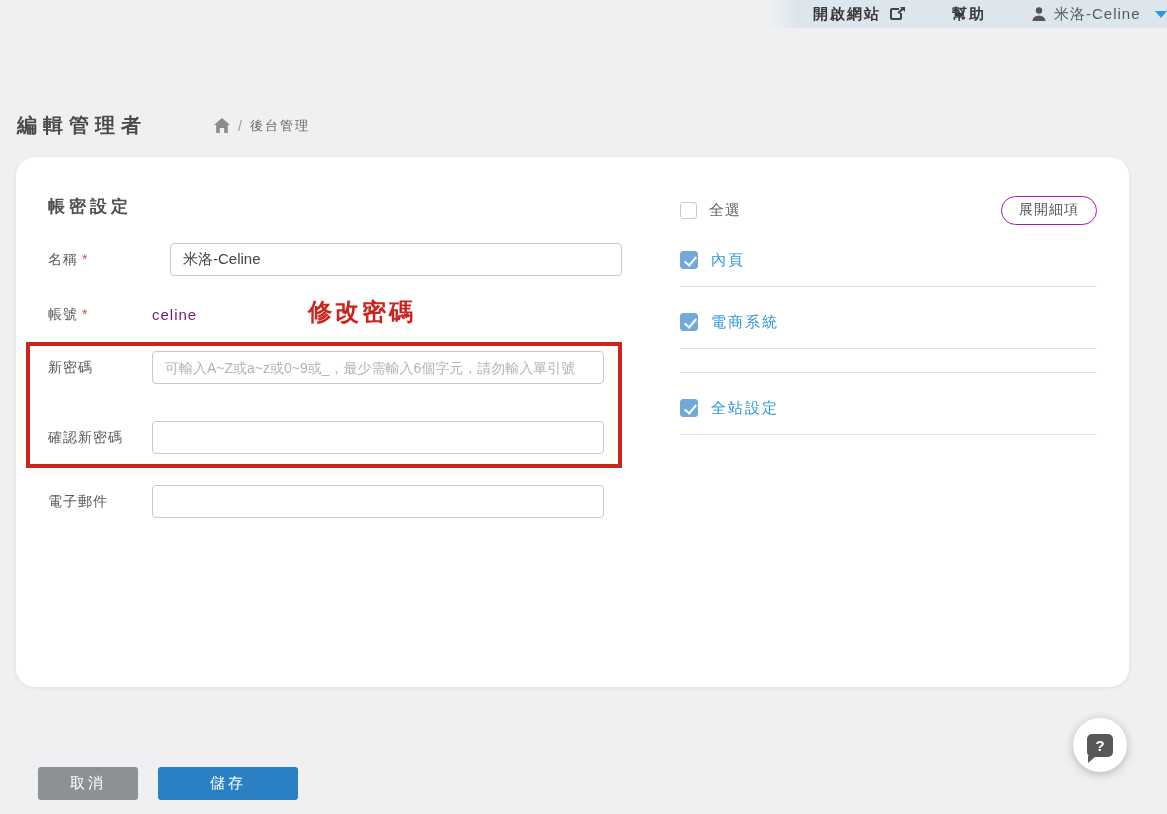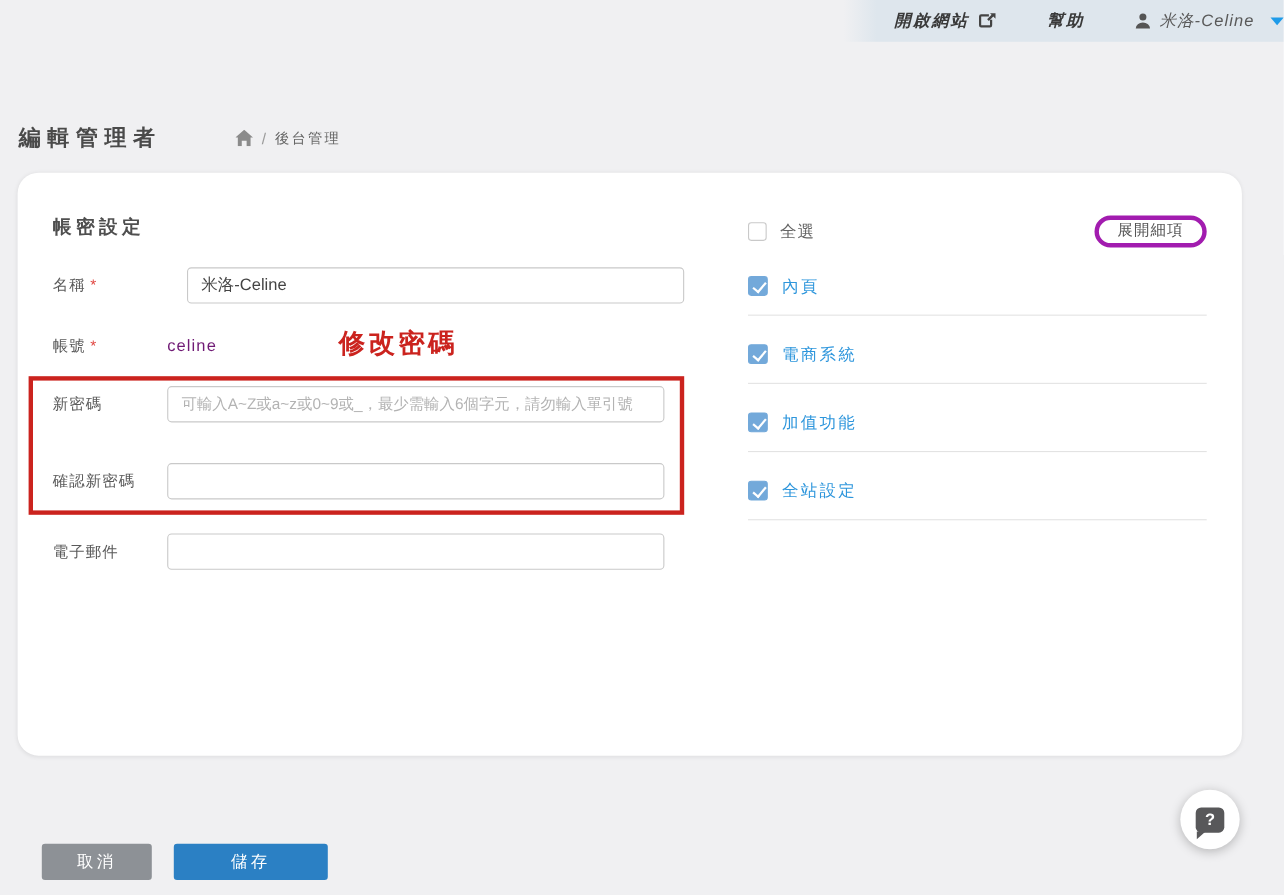--- a/index.html
+++ b/index.html
@@ -6,24 +6,23 @@
   html,body { width:1167px; height:814px; }
   body {
     position:relative;
     font-family:"Liberation Sans","DejaVu Sans",sans-serif;
     background:#f0f0f2;
     overflow:hidden;
   }
 
   
   .header-right {
-    position:absolute; top:0; right:0; height:38px; width:400px;
+    position:absolute; top:0; right:0; height:28px; width:400px;
     display:flex; align-items:center;
     background:linear-gradient(90deg, rgba(222,230,237,0) 0px, #dee6ed 30px);
-    font-style:italic;
   }
   .header-item { display:flex; align-items:center; cursor:pointer; }
   .hdr-open { margin-left:46px; }
   .hdr-help { margin-left:46px; }
   .hdr-user { margin-left:44px; }
   .hdr-label { font-size:15px; color:#3a3a3a; letter-spacing:2px; font-weight:bold; }
   .hdr-user-label { font-size:15px; color:#5a5a5a; letter-spacing:1px; font-weight:normal; margin-left:6px; }
   .ext-icon { margin-left:9px; display:inline-flex; }
   .caret-down {
     width:0; height:0; margin-left:14px;
@@ -85,21 +84,21 @@
   }
   .checkbox.small { width:17px; height:17px; }
   .checkbox.checked { background:#73a9da; border-color:#73a9da; }
   .checkbox.checked::after {
     content:""; position:absolute; left:6px; top:2px; width:5px; height:10px;
     border:solid #fff; border-width:0 2px 2px 0; transform:rotate(40deg);
   }
   .select-all-label { margin-left:12px; font-size:15px; color:#666; letter-spacing:1px; }
   .expand-btn {
     margin-left:auto; height:29px; padding:0 17px;
-    border:4px solid #a21caf; border-radius:15px; background:#fff;
+    border:1px solid #a21caf; border-radius:15px; background:#fff;
     font-size:14px; color:#555; letter-spacing:1px; cursor:pointer;
     font-family:"Liberation Sans","DejaVu Sans",sans-serif;
   }
   .perm-item { margin-top:23px; }
   .perm-item.first { margin-top:36px; }
   .perm-row { display:flex; align-items:center; height:24px; }
   .perm-label { margin-left:13px; font-size:15px; color:#2e96dc; letter-spacing:2px; cursor:pointer; }
   .perm-divider { border-bottom:1px solid #e3e3e3; margin-top:14px; }
 
   
@@ -226,24 +225,20 @@
 
     <div class="perm-item">
       <div class="perm-row">
         <span class="checkbox checked"></span>
         <span class="perm-label">電商系統</span>
       </div>
       <div class="perm-divider"></div>
     </div>
 
     <div class="perm-item">
-      <div class="perm-row">
-        <span class="checkbox checked"></span>
-        <span class="perm-label">加值功能</span>
-      </div>
       <div class="perm-divider"></div>
     </div>
 
     <div class="perm-item">
       <div class="perm-row">
         <span class="checkbox checked"></span>
         <span class="perm-label">全站設定</span>
       </div>
       <div class="perm-divider"></div>
     </div>

